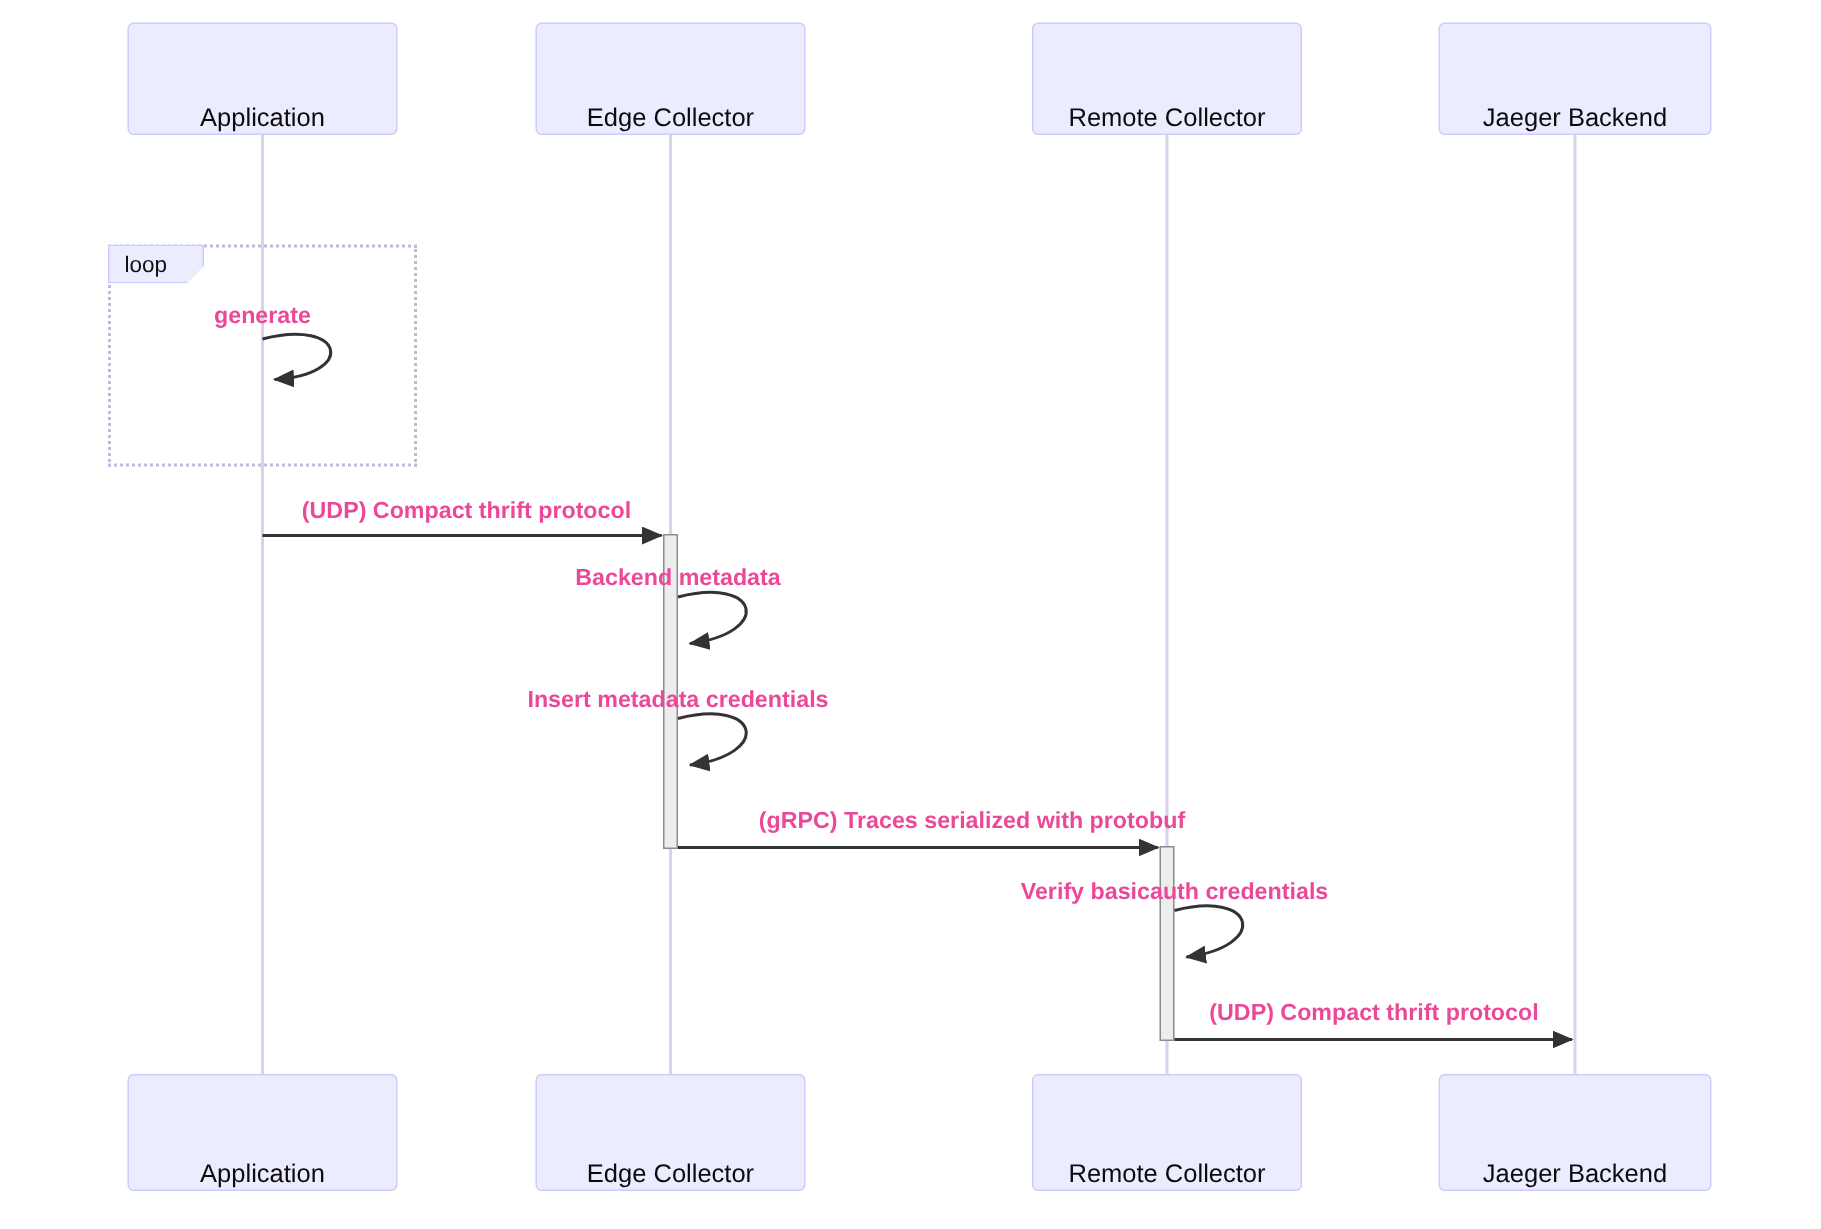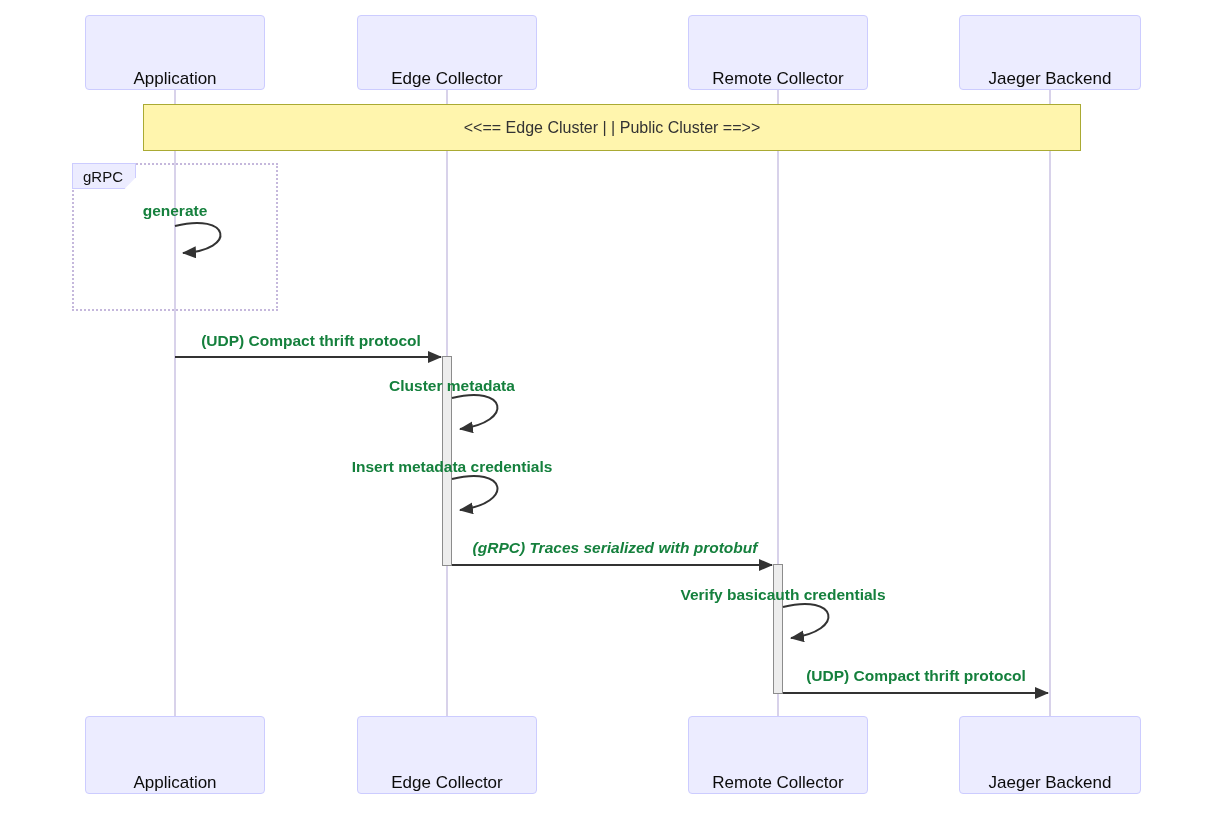--- a/index.html
+++ b/index.html
@@ -77,21 +77,21 @@
     border: 1px solid #8c8c8c;
     box-sizing: border-box;
     z-index: 3;
   }
   .msg-label {
     position: absolute;
     transform: translateX(-50%);
     white-space: nowrap;
     font-size: 15.5px;
     font-weight: bold;
-    color: #15803d;
+    color: #ec4899;
     z-index: 5;
   }
   .arrow-layer {
     position: absolute;
     left: 0; top: 0;
     width: 1214px; height: 819px;
     z-index: 4;
     pointer-events: none;
   }
 </style>
@@ -100,21 +100,21 @@
 
 <div class="canvas">
 
   <div class="lifeline" style="left:174px;"></div>
   <div class="lifeline" style="left:446px;"></div>
   <div class="lifeline" style="left:777px;"></div>
   <div class="lifeline" style="left:1049px;"></div>
 
   <div class="loop-box">
     <div class="loop-tab">
-      <span>gRPC</span>
+      <span>loop</span>
     </div>
   </div>
 
   <div class="activation" style="left:442px; top:356px; height:210px;"></div>
   <div class="activation" style="left:773px; top:564px; height:130px;"></div>
 
   <svg class="arrow-layer" width="1214" height="819" viewBox="0 0 1214 819" xmlns="http://www.w3.org/2000/svg">
     <defs>
       <marker id="ah" viewBox="0 0 14 12" markerWidth="14" markerHeight="12" refX="13" refY="6" orient="auto" markerUnits="userSpaceOnUse">
         <path d="M0,0 L14,6 L0,12 z" fill="#333333"></path>
@@ -131,29 +131,26 @@
 
     <path d="M 452 565 L 772 565" fill="none" stroke="#333333" stroke-width="2" marker-end="url(#ah)"></path>
 
     <path d="M 783 607 C 838 593 846 631 791 638" fill="none" stroke="#333333" stroke-width="2" marker-end="url(#ah)"></path>
 
     <path d="M 783 693 L 1048 693" fill="none" stroke="#333333" stroke-width="2" marker-end="url(#ah)"></path>
   </svg>
 
   <div class="msg-label" style="left:175px; top:202px;">generate</div>
   <div class="msg-label" style="left:311px; top:332px;">(UDP) Compact thrift protocol</div>
-  <div class="msg-label" style="left:452px; top:377px;">Cluster metadata</div>
+  <div class="msg-label" style="left:452px; top:377px;">Backend metadata</div>
   <div class="msg-label" style="left:452px; top:458px;">Insert metadata credentials</div>
-  <div class="msg-label" style="left:615px; top:539px;font-style:italic;">(gRPC) Traces serialized with protobuf</div>
+  <div class="msg-label" style="left:648px; top:539px;">(gRPC) Traces serialized with protobuf</div>
   <div class="msg-label" style="left:783px; top:586px;text-align:right;">Verify basicauth credentials</div>
   <div class="msg-label" style="left:916px; top:667px;">(UDP) Compact thrift protocol</div>
 
-  <div class="note">
-    <span>&lt;&lt;== Edge Cluster | | Public Cluster ==&gt;&gt;</span>
-  </div>
 
   <div class="actor-box" style="left:85px;  top:15px; width:180px;">
       <span>Application</span>
     </div>
   <div class="actor-box" style="left:357px; top:15px; width:180px;">
       <span>Edge Collector</span>
     </div>
   <div class="actor-box" style="left:688px; top:15px; width:180px;">
       <span>Remote Collector</span>
     </div>

